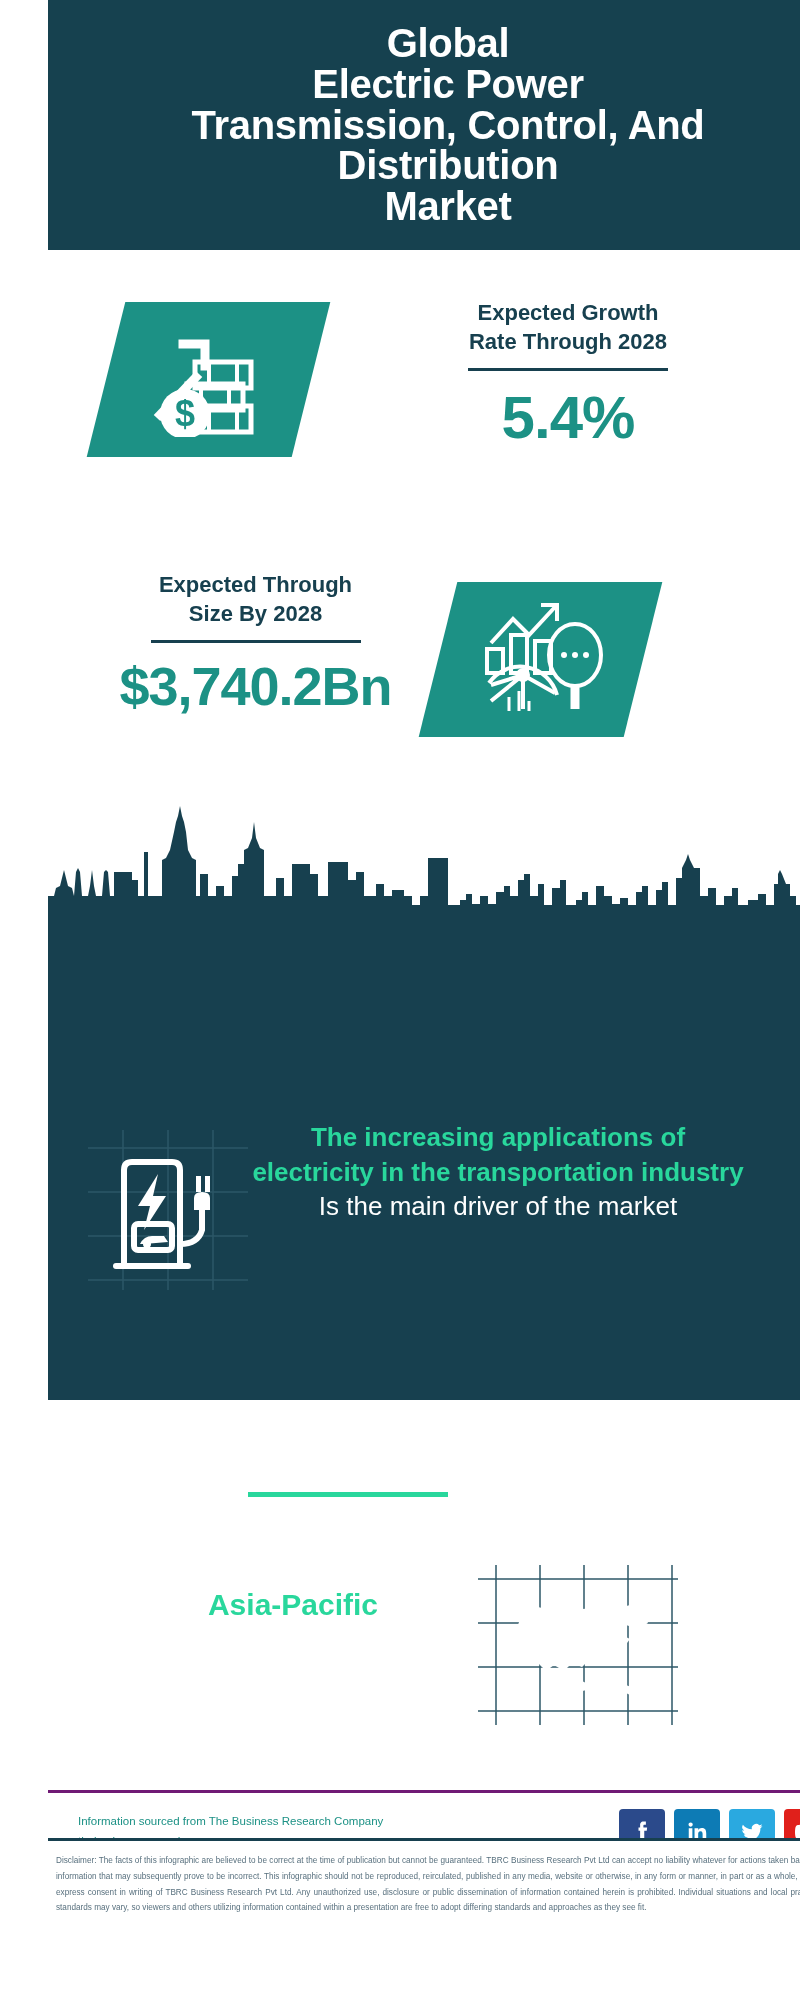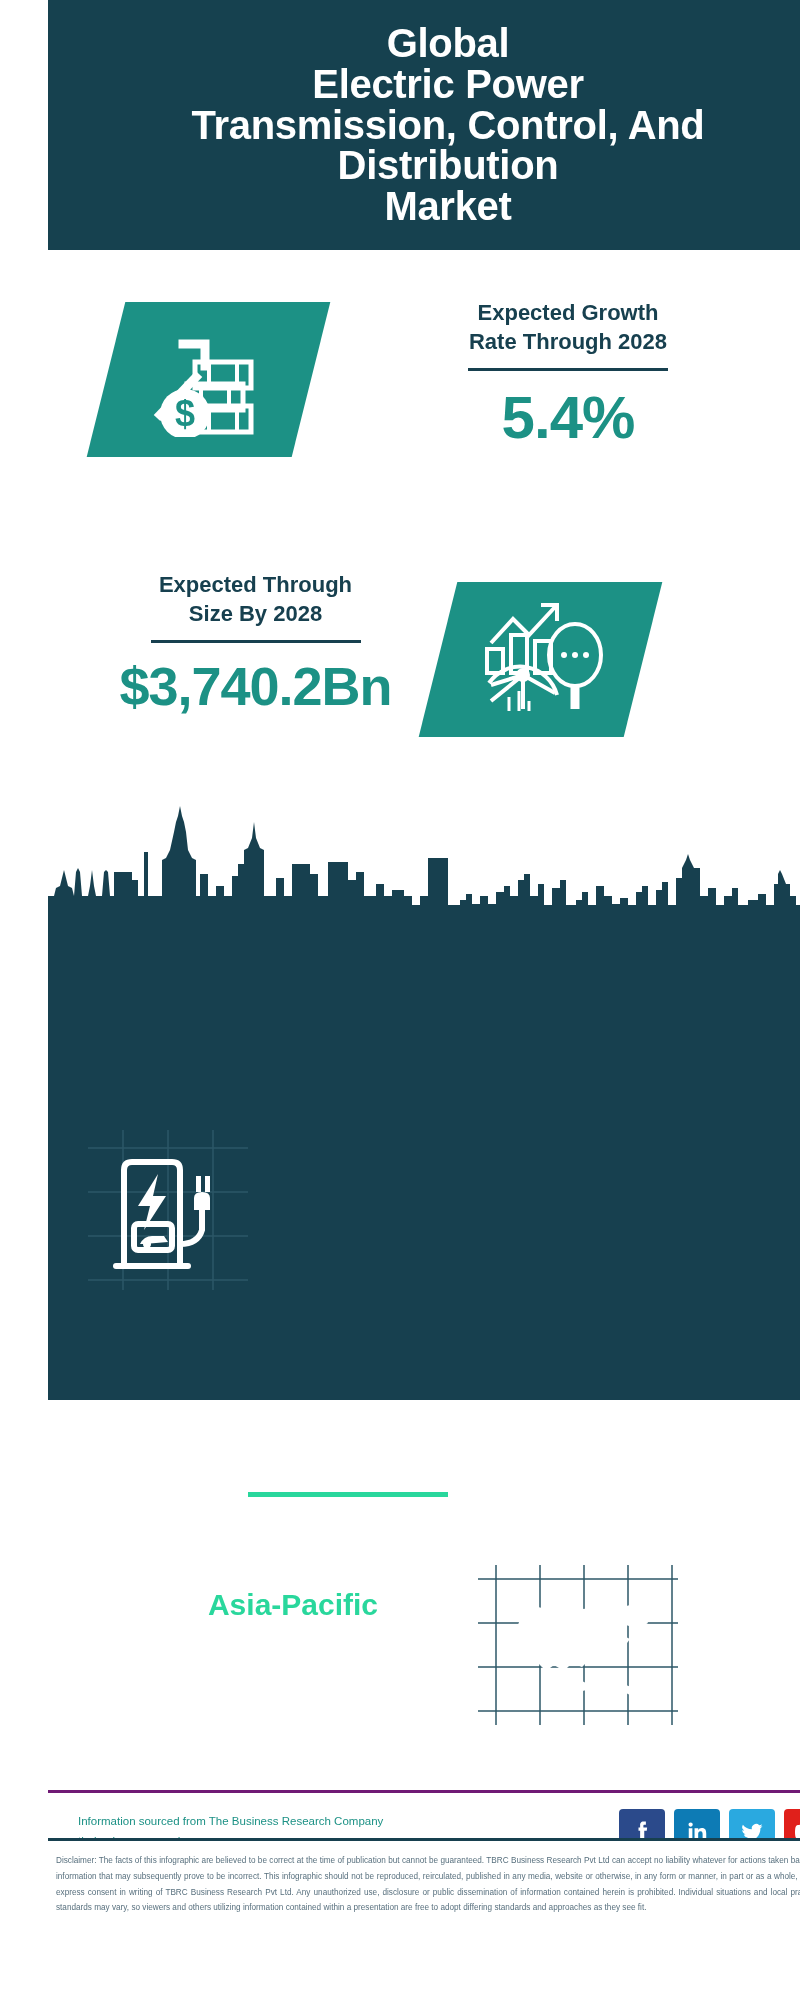--- a/index.html
+++ b/index.html
@@ -329,20 +329,24 @@
       <path d="M48 26 L28 58 L40 58 L34 82 L56 48 L43 48 Z" fill="#ffffff"></path>
 
       <path d="M30 96 Q34 88 42 88 L54 88 L58 94 L34 96 Z" fill="#ffffff"></path>
       <circle cx="37" cy="96" r="4" fill="#ffffff"></circle>
 
       <path d="M70 96 Q88 96 92 82 L92 62" stroke="#ffffff" stroke-width="6" fill="none"></path>
       <path d="M84 62 L100 62 L100 50 Q100 44 92 44 Q84 44 84 50 Z" fill="#ffffff"></path>
       <rect x="86" y="28" width="5" height="16" fill="#ffffff"></rect>
       <rect x="95" y="28" width="5" height="16" fill="#ffffff"></rect>
     </svg>
+    <div class="driver-text">
+      <span class="hl-green">The increasing applications of electricity in the transportation industry</span>
+      <span class="sub-white">Is the main driver of the market</span>
+    </div>
   </div>
 
   <div class="green-divider"></div>
 
   <div class="region-row">
     <div class="region-text">
       <span class="region-name">Asia-Pacific</span>
       <span class="sub-white">is the largest region</span>
       <span class="sub-white">in the market</span>
     </div>

